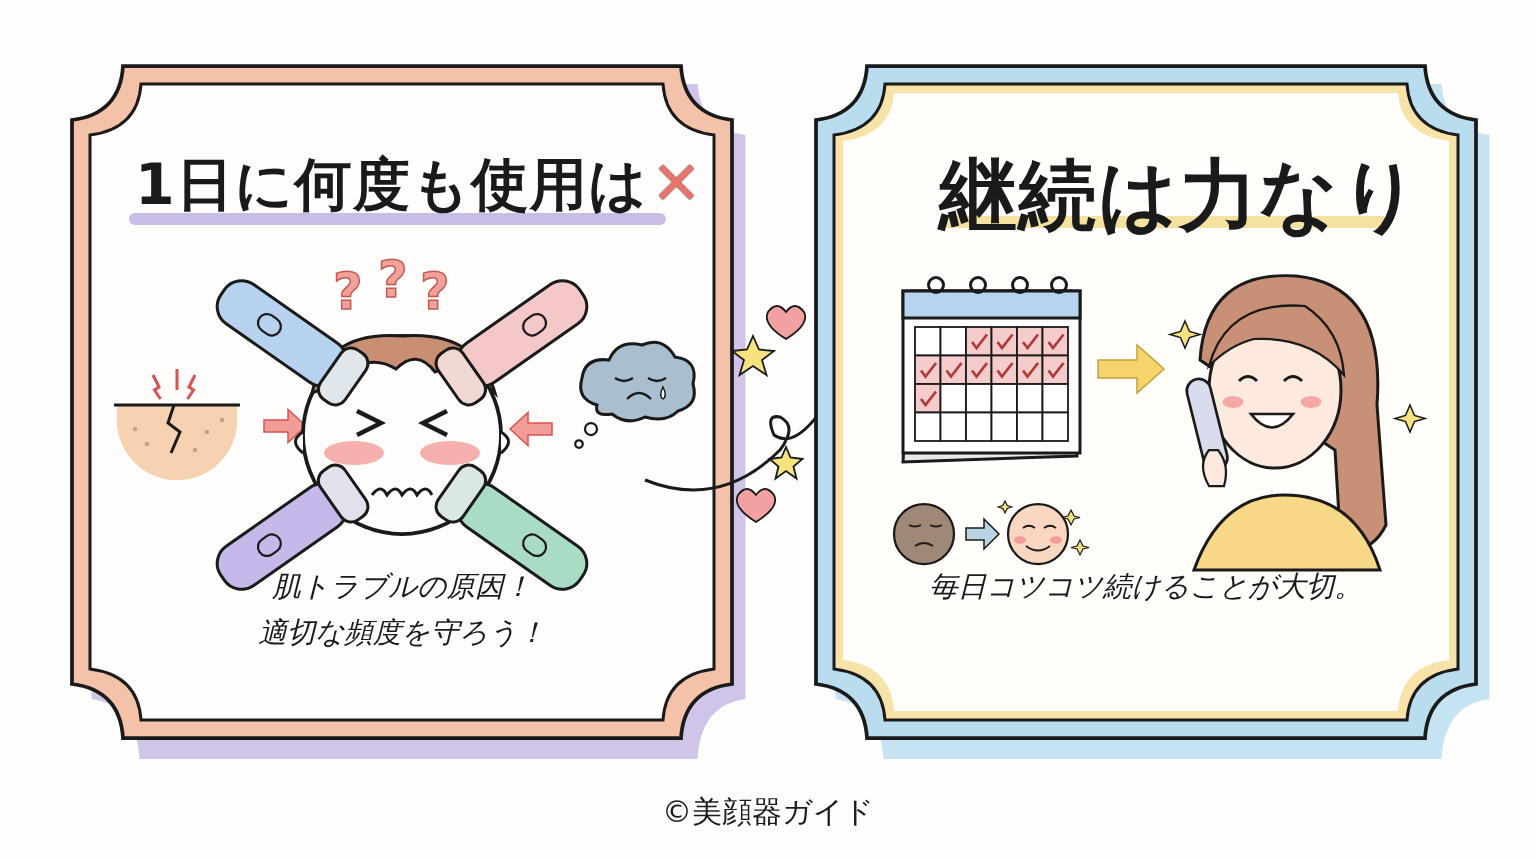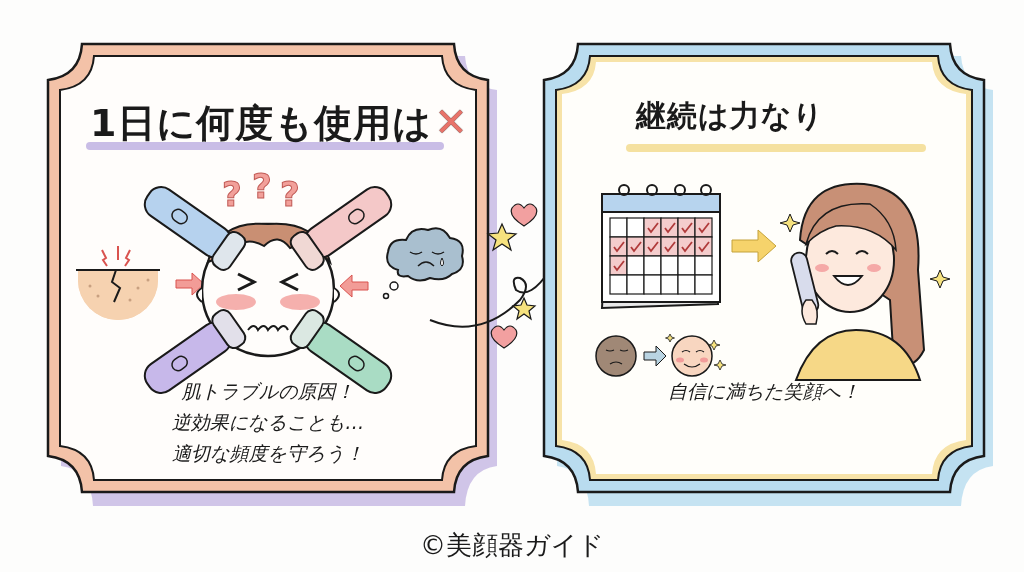--- a/index.html
+++ b/index.html
@@ -7,21 +7,21 @@
   .panel{position:absolute;}
   .panel svg.frame{position:absolute;left:0;top:0;}
   .title{position:absolute;font-size:38px;font-weight:bold;letter-spacing:1px;white-space:nowrap;}
   .title-underline{position:absolute;height:8px;border-radius:4px;}
   .caption{position:absolute;text-align:center;font-size:19px;line-height:31px;white-space:nowrap;font-style:italic;}
   .caption .line{display:block;}
   .caption .hl{position:relative;display:inline-block;}
   .caption .hl::after{content:"";position:absolute;left:-6px;right:-6px;bottom:1px;height:7px;border-radius:4px;z-index:-1;}
   #left-caption .hl::after{background:#c9bde6;}
   #right-caption .hl::after{background:#f5e1a0;}
-  .copyright{position:absolute;left:0;width:1024px;top:528px;text-align:center;font-size:26px;}
+  .copyright{position:absolute;left:0;width:1024px;top:528px;text-align:center;font-size:20px;}
   .illus{position:absolute;}
 </style>
 </head>
 <body>
 
 <div class="panel" style="left:38px;top:40px;width:460px;height:460px;">
   <svg class="frame" width="470" height="470" viewBox="0 0 470 470">
 
     <path d="M48,10 H420 Q422,40 452,44 V420 Q422,424 420,460 H48 Q46,424 16,420 V44 Q46,40 48,10 Z" transform="translate(7,6)" fill="#cbbfe6" opacity="0.9"></path>
 
@@ -99,21 +99,20 @@
       <path d="M342,82 q6,4 12,0 M364,82 q6,4 12,0" fill="none" stroke="#1a1a1a" stroke-width="1.5"></path>
       <path d="M350,96 q8,-8 16,0" fill="none" stroke="#1a1a1a" stroke-width="1.5"></path>
       <path d="M374,88 q-3,6 0,8 q3,-2 0,-8z" fill="#ffffff" stroke="#1a1a1a" stroke-width="1"></path>
       <circle cx="326" cy="116" r="4" fill="#fff" stroke="#1a1a1a" stroke-width="1.5"></circle>
       <circle cx="318" cy="126" r="2.5" fill="#fff" stroke="#1a1a1a" stroke-width="1.5"></circle>
     </g>
   </svg>
 
   <div class="caption" id="left-caption" style="left:0;width:460px;top:336px;">
     <span class="line">肌トラブルの原因！</span>
-    <span class="line">逆効果になることも…</span>
     <span class="line"><span class="hl">適切な頻度を守ろう！</span></span>
   </div>
 </div>
 
 <svg class="illus" style="left:420px;top:190px;" width="180" height="160" viewBox="0 0 180 160">
   <path d="M10,130 Q60,150 100,110 Q112,94 100,88 Q90,86 96,100 Q110,110 130,80 Q150,52 180,52" fill="none" stroke="#1a1a1a" stroke-width="2"></path>
   <path d="M168,42 L182,52 L168,62" fill="none" stroke="#1a1a1a" stroke-width="2"></path>
   <path d="M104,18 q-6,-8 -12,0 q-4,8 12,18 q16,-10 12,-18 q-6,-8 -12,0z" fill="#f2a0a0" stroke="#1a1a1a" stroke-width="1.2"></path>
   <path d="M82,34 l4,9 l10,1 l-8,6 l3,10 l-9,-6 l-9,6 l3,-10 l-8,-6 l10,-1 z" fill="#f6e27e" stroke="#1a1a1a" stroke-width="1.2"></path>
   <path d="M104,108 l3,7 l8,1 l-6,5 l2,8 l-7,-5 l-7,5 l2,-8 l-6,-5 l8,-1 z" fill="#f6e27e" stroke="#1a1a1a" stroke-width="1.2"></path>
@@ -122,21 +121,21 @@
 
 <div class="panel" style="left:534px;top:40px;width:460px;height:460px;">
   <svg class="frame" width="470" height="470" viewBox="0 0 470 470">
     <path d="M48,10 H420 Q422,40 452,44 V420 Q422,424 420,460 H48 Q46,424 16,420 V44 Q46,40 48,10 Z" transform="translate(7,6)" fill="#bfe0f1" opacity="0.9"></path>
     <path d="M44,4 H416 Q418,36 450,40 V416 Q418,420 416,452 H44 Q42,420 10,416 V40 Q42,36 44,4 Z" fill="#b9dcef" stroke="#1a1a1a" stroke-width="2.5"></path>
     <path d="M56,16 H404 Q406,46 438,50 V406 Q406,410 404,440 H56 Q54,410 22,406 V50 Q54,46 56,16 Z" fill="#f7e3a8" stroke="#1a1a1a" stroke-width="2"></path>
     <path d="M62,22 H398 Q400,50 432,54 V400 Q400,404 398,434 H62 Q60,404 28,400 V54 Q60,50 62,22 Z" fill="#fffefa"></path>
   </svg>
 
   <div class="title-underline" style="left:92px;top:104px;width:300px;background:#f5e1a0;"></div>
-  <div class="title" style="left:102px;top:56px;font-size:30px;">継続は力なり</div>
+  <div class="title" style="left:92px;top:56px;font-size:52px;">継続は力なり</div>
 
   <svg class="illus" style="left:40px;top:140px;" width="400" height="220" viewBox="0 0 400 220">
 
     <g>
       <path d="M34,14 L140,14 L144,124 L28,128 Z" fill="#e8e8e8" stroke="#1a1a1a" stroke-width="2"></path>
       <rect x="28" y="14" width="118" height="108" fill="#ffffff" stroke="#1a1a1a" stroke-width="2"></rect>
       <rect x="28" y="14" width="118" height="18" fill="#b7d4ee" stroke="#1a1a1a" stroke-width="2"></rect>
       <g fill="none" stroke="#1a1a1a" stroke-width="2">
         <circle cx="50" cy="10" r="5"></circle>
           <circle cx="78" cy="10" r="5"></circle>
@@ -209,17 +208,17 @@
       <ellipse cx="248" cy="88" rx="7" ry="4" fill="#f5a9a7"></ellipse>
         <ellipse cx="300" cy="88" rx="7" ry="4" fill="#f5a9a7"></ellipse>
       <rect x="222" y="72" width="16" height="62" rx="8" fill="#d8dcec" stroke="#1a1a1a" stroke-width="1.8" transform="rotate(-14 230 100)"></rect>
       <path d="M232,120 q-8,10 0,24 l10,0 q4,-14 -4,-24 z" fill="#fde9dd" stroke="#1a1a1a" stroke-width="1.5"></path>
       <path d="M216,34 l3,7 l7,2 l-7,2 l-3,7 l-3,-7 l-7,-2 l7,-2 z" fill="#f6e27e" stroke="#1a1a1a" stroke-width="1"></path>
       <path d="M366,90 l3,7 l7,2 l-7,2 l-3,7 l-3,-7 l-7,-2 l7,-2 z" fill="#f6e27e" stroke="#1a1a1a" stroke-width="1"></path>
     </g>
   </svg>
 
   <div class="caption" id="right-caption" style="left:0;width:460px;top:336px;">
-    <span class="line"><span class="hl">自信に満ちた笑顔へ！</span></span>
+    <span class="line">毎日コツコツ続けることが大切。</span>
   </div>
 </div>
 
 <div class="copyright">©美顔器ガイド</div>
 
 </body></html>

